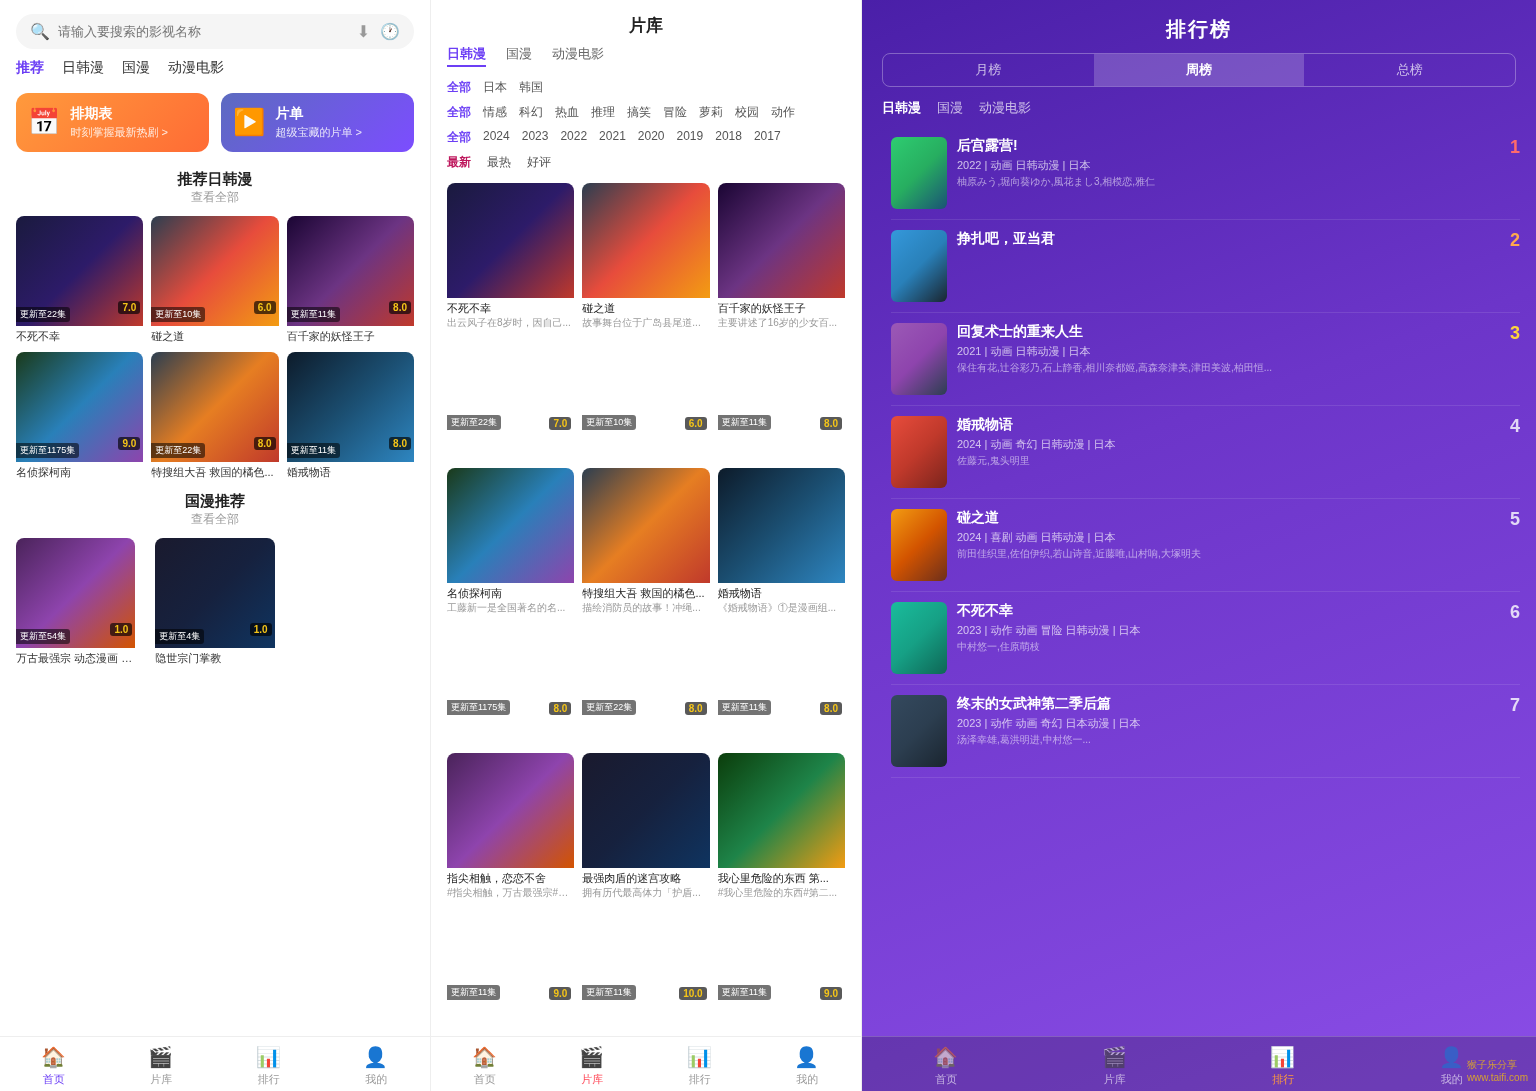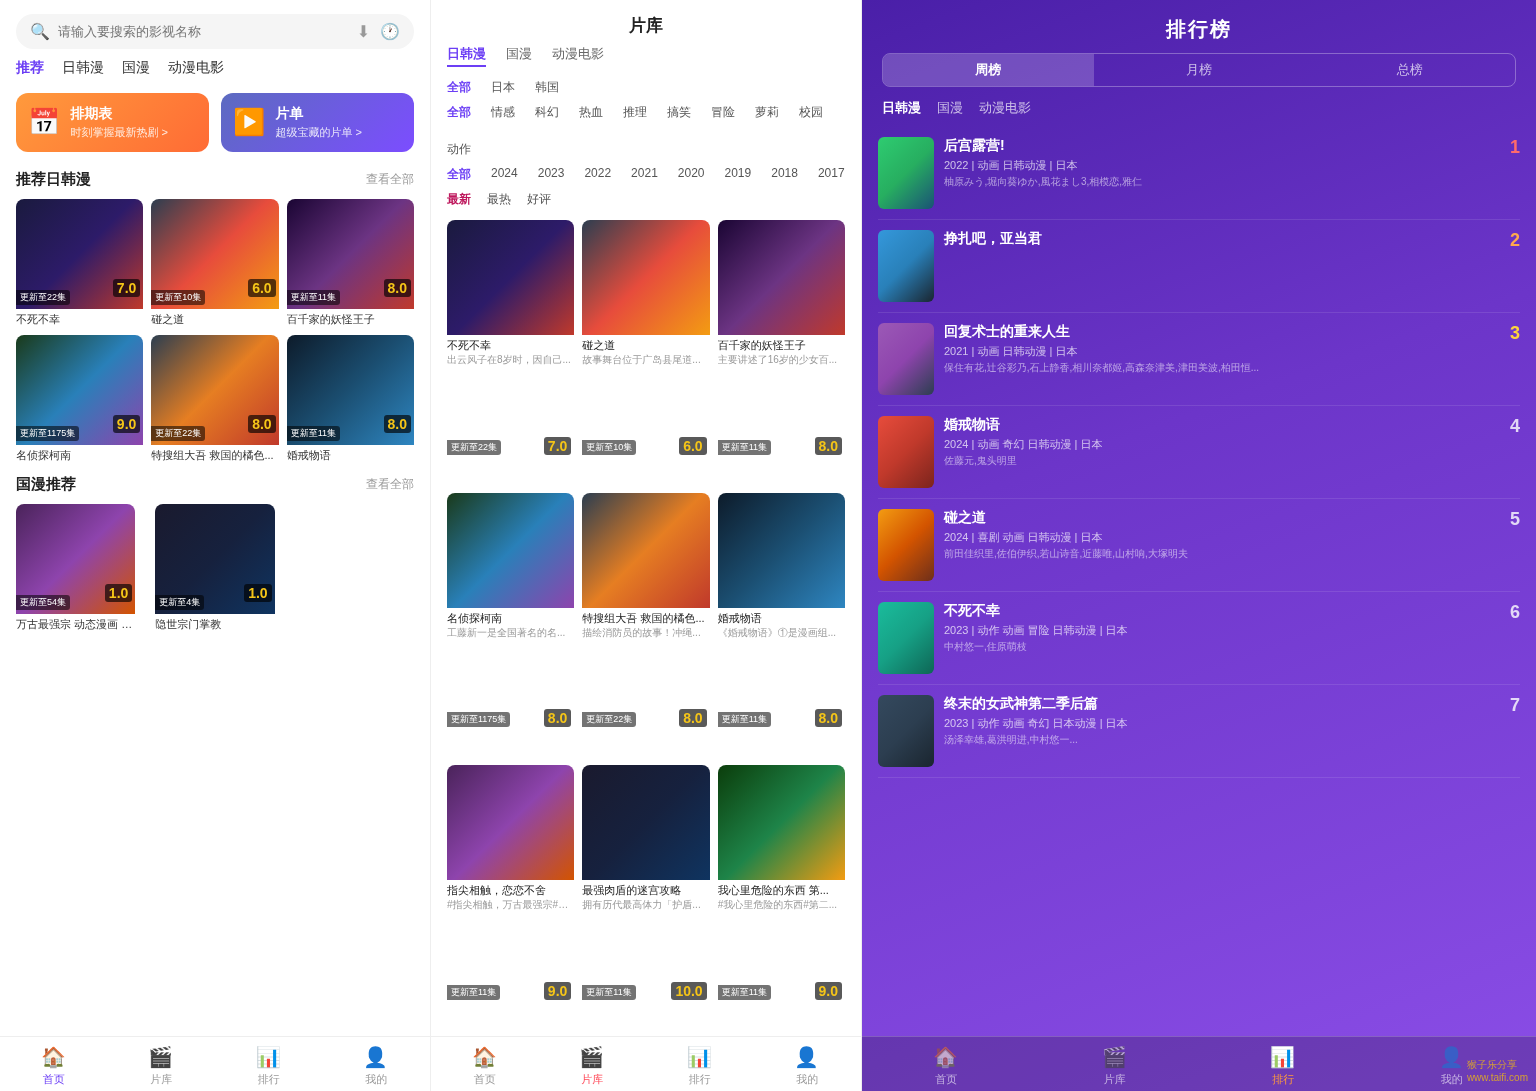--- a/index.html
+++ b/index.html
@@ -49,20 +49,21 @@
       font-size: 14px;
       color: #333;
     }
     .nav-tabs .active { color: #6c3ff5; font-weight: bold; }
 
     .section-header {
       display: flex;
       justify-content: space-between;
       align-items: center;
       padding: 8px 16px 6px;
+      flex-direction: column;
     }
     .section-title { font-size: 15px; font-weight: bold; color: #222; }
     .see-all { font-size: 12px; color: #999; cursor: pointer; }
 
     
     .quick-cards {
       display: flex;
       gap: 12px;
       padding: 6px 16px 10px;
     }
@@ -175,21 +176,21 @@
       color: #666;
     }
     .center-tabs .active {
       color: #6c3ff5;
       border-bottom: 2px solid #6c3ff5;
       padding-bottom: 2px;
       font-weight: bold;
     }
     .filter-row {
       display: flex;
-      gap: 20px;
+      gap: 12px;
       padding: 4px 16px;
       font-size: 12px;
       color: #555;
       flex-wrap: wrap;
     }
     .filter-row .active-filter {
       color: #6c3ff5;
       font-weight: bold;
     }
 
@@ -301,20 +302,21 @@
       padding: 0 20px 10px;
       font-size: 13px;
       color: rgba(255,255,255,0.7);
     }
     .rank-type-tabs .active { color: #fff; font-weight: bold; }
 
     .rank-list {
       flex: 1;
       overflow-y: auto;
       padding: 0 16px;
+      margin-left: 13px;
     }
     .rank-item {
       display: flex;
       align-items: flex-start;
       gap: 10px;
       padding: 10px 0;
       border-bottom: 1px solid rgba(255,255,255,0.1);
       cursor: pointer;
     }
     .rank-thumb {
@@ -375,21 +377,21 @@
       color: rgba(255,200,0,0.7);
       z-index: 999;
     }
 
     .score-badge {
       position: absolute;
       bottom: 30px;
       right: 3px;
       background: rgba(0,0,0,0.65);
       color: #f5c518;
-      font-size: 14px;
+      font-size: 10px;
       padding: 1px 4px;
       border-radius: 3px;
       font-weight: bold;
     }
   </style>
 </head>
 <body>
 
 <div class="left-panel">
 
@@ -637,22 +639,22 @@
       <span class="bottom-nav-icon">👤</span>
       <span>我的</span>
     </div>
   </div>
 </div>
 
 <div class="right-panel">
   <div class="right-title">排行榜</div>
 
   <div class="rank-tabs">
+    <div class="rank-tab">月榜</div>
     <div class="rank-tab active">周榜</div>
-    <div class="rank-tab">月榜</div>
     <div class="rank-tab">总榜</div>
   </div>
 
   <div class="rank-type-tabs">
     <span class="active">日韩漫</span>
     <span>国漫</span>
     <span>动漫电影</span>
   </div>
 
   <div class="rank-list">

